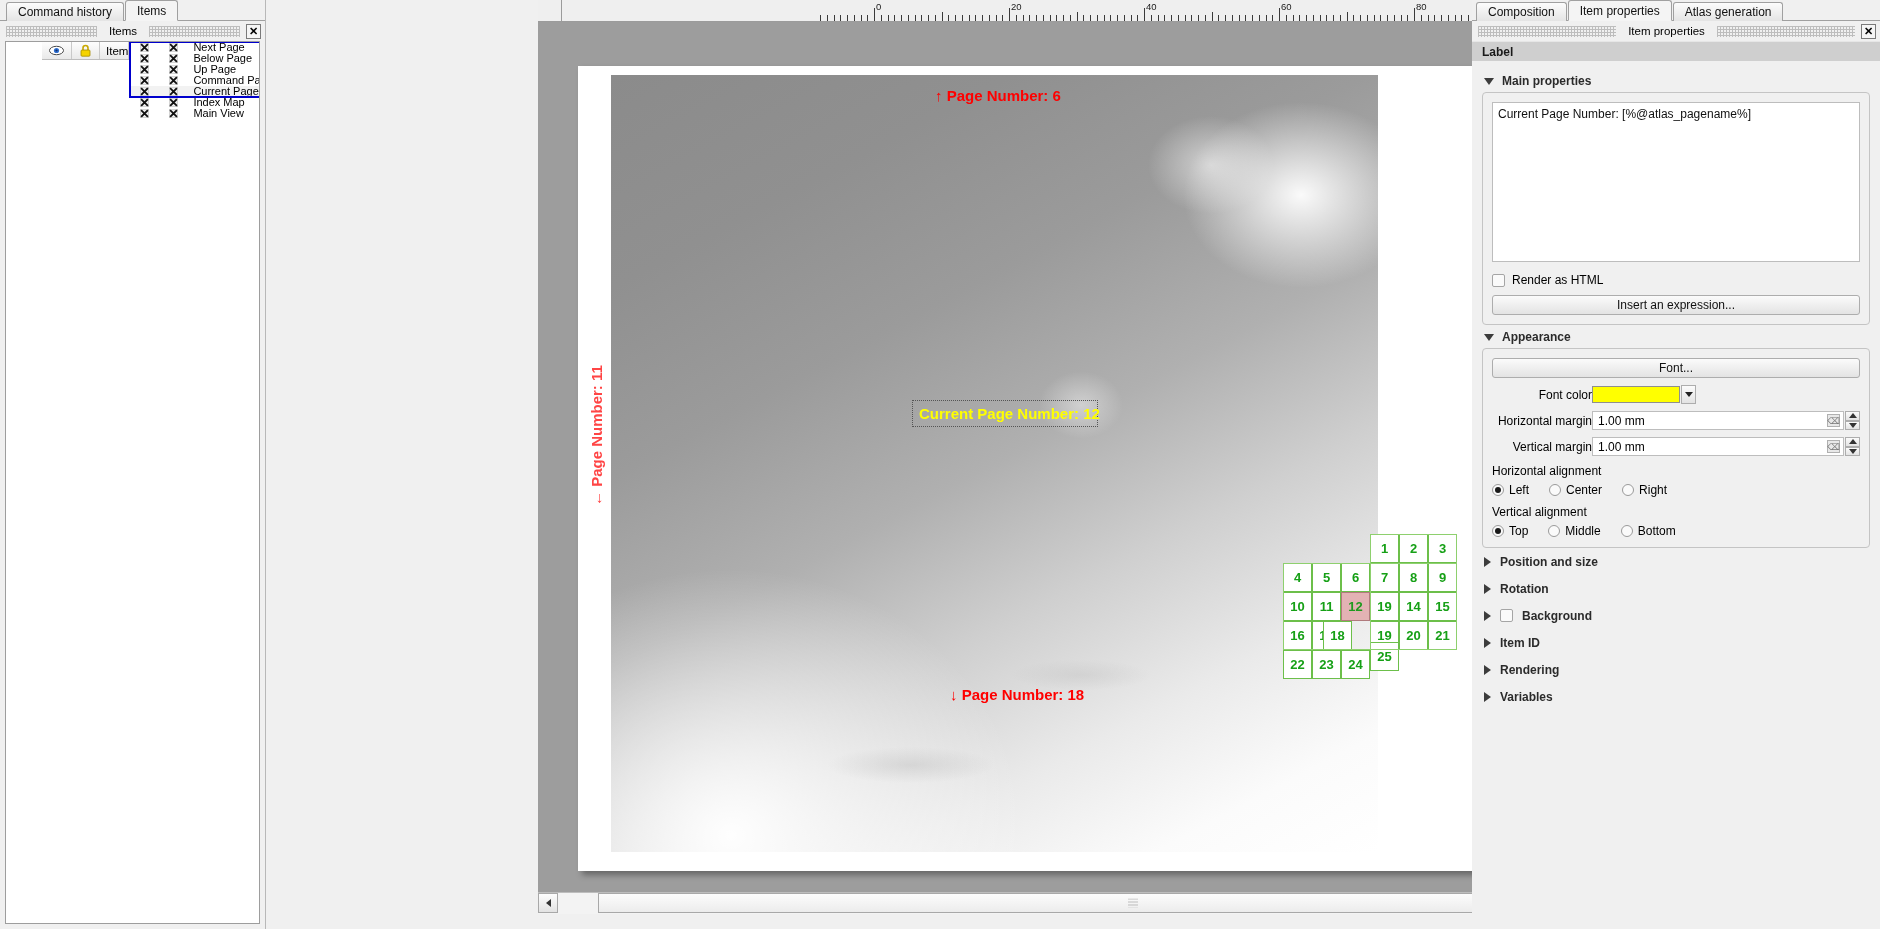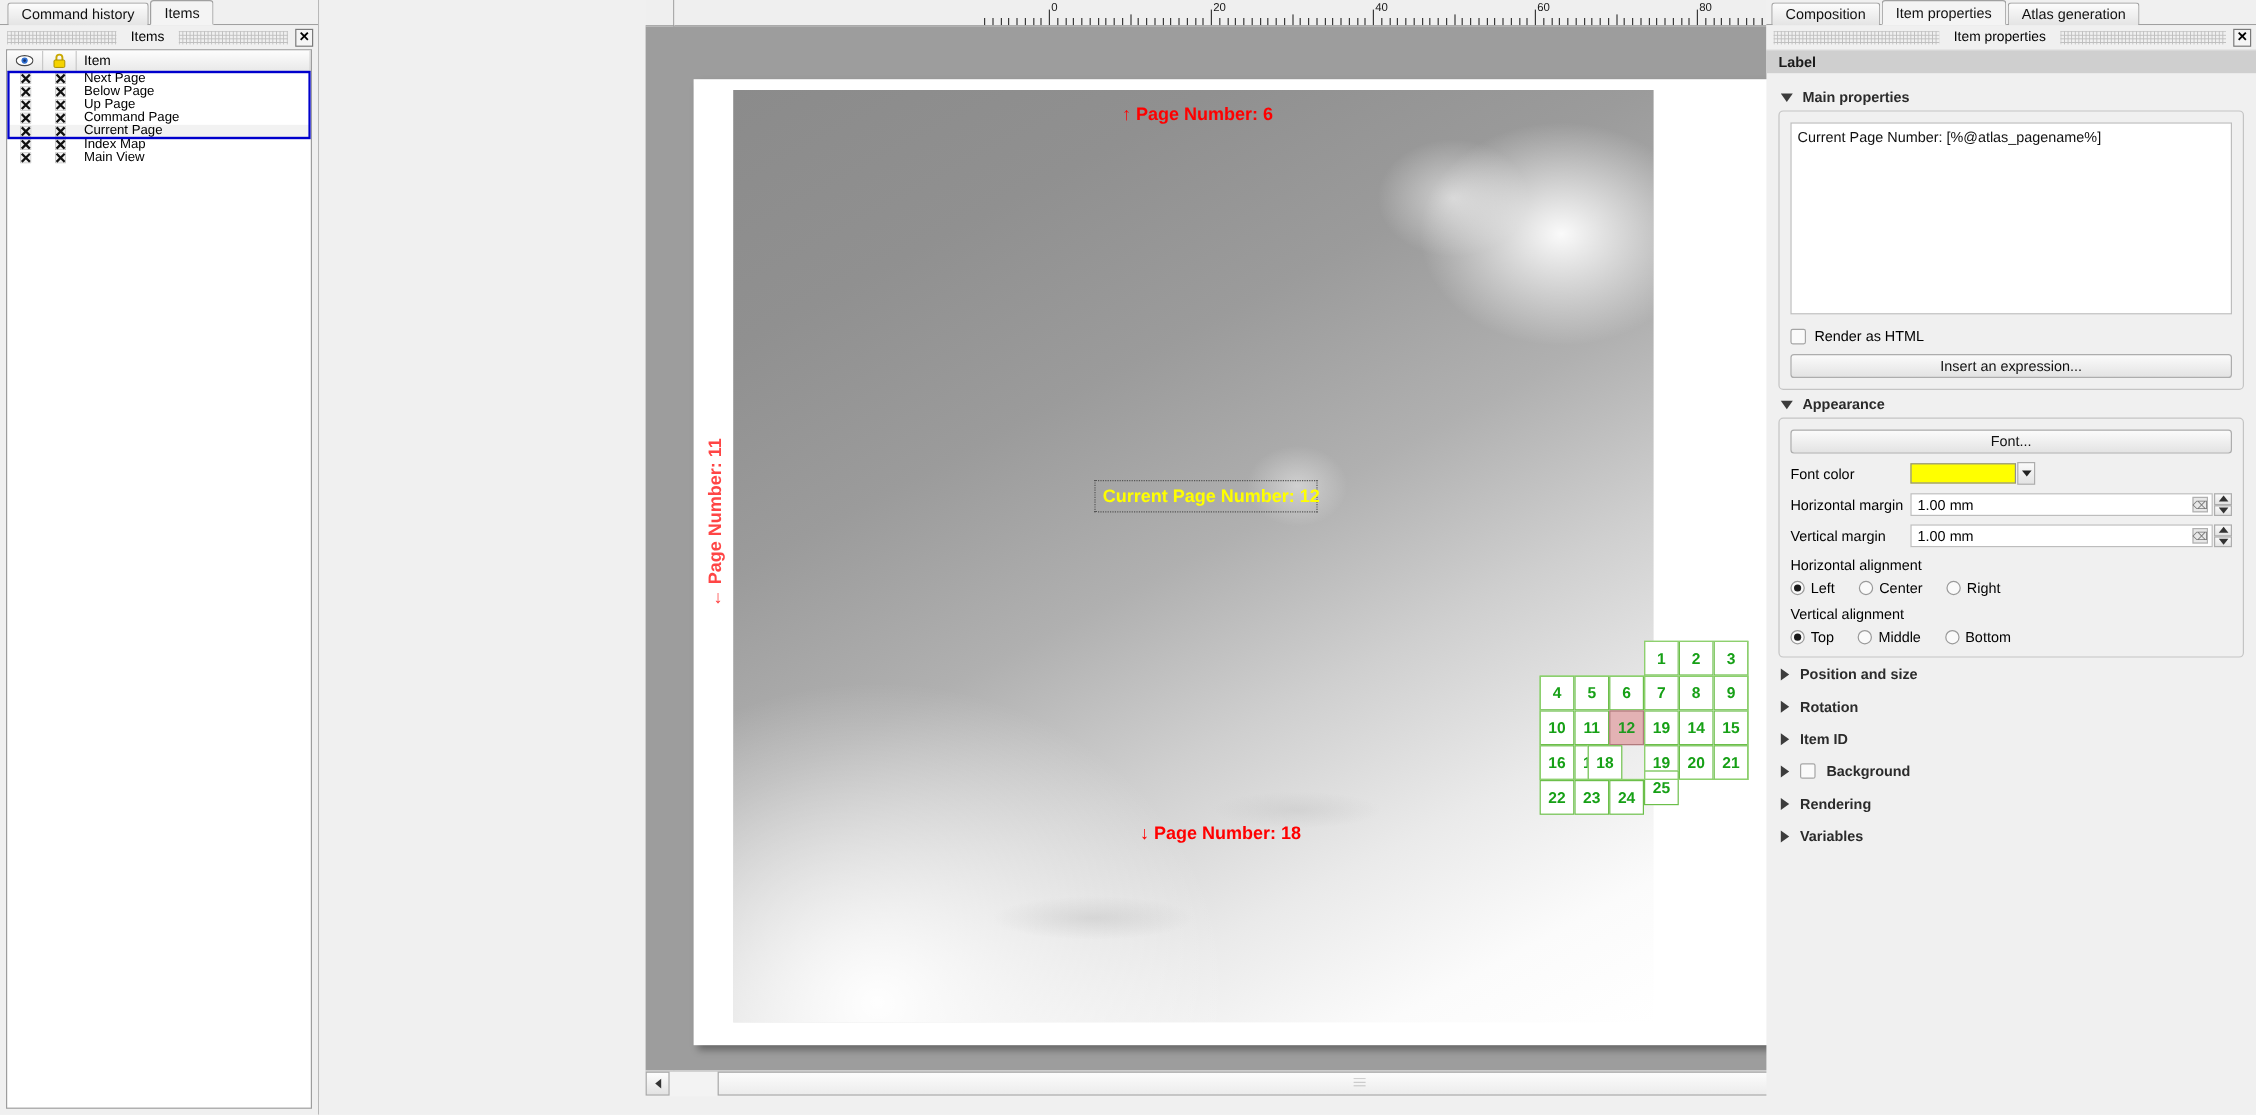--- a/index.html
+++ b/index.html
@@ -33,22 +33,22 @@
   .dock-title .grip-l, .dock-title .grip-r { flex: 1; height: 11px; margin: 0 6px;
      background-image: repeating-linear-gradient(to right, #b5b5b5 0 1px, transparent 1px 3px),
                        repeating-linear-gradient(to bottom, #b5b5b5 0 1px, transparent 1px 3px);
      background-size: 3px 3px; opacity: .85; }
   .dock-title .lbl { padding: 0 6px; white-space: nowrap; }
   .closebtn { width: 15px; height: 15px; margin-right: 4px; border: 1px solid #7a7a7a;
               background: #f5f5f5; display: flex; align-items: center; justify-content: center;
               font-size: 11px; line-height: 1; font-weight: bold; cursor: pointer; }
 
   .items-panel { margin: 0 5px 5px 5px; flex: 1; background: #fff;
-                 border: 1px solid #9d9d9d; display: flex; flex-direction: column;
-                 position: relative; overflow: hidden; }
+                 border: 1px solid #9d9d9d; display: flex; flex-direction: row;
+                 position: relative; overflow: hidden; padding-left: 36px; }
   .items-header { display: flex; height: 18px; background: linear-gradient(#fdfdfd,#e9e9e9);
                   border-bottom: 1px solid #bdbdbd; flex: 0 0 auto; }
   .ih-cell { border-right: 1px solid #c9c9c9; display: flex; align-items: center;
              justify-content: center; font-size: 11.5px; }
   .ih-eye { width: 30px; }
   .ih-lock { width: 28px; }
   .ih-item { flex: 1; justify-content: flex-start; padding-left: 6px; }
 
   .items-rows { position: relative; }
   .sel-box { position: absolute; left: 0; right: 0; border: 2px solid #0000cd; pointer-events: none; }
@@ -142,21 +142,21 @@
 
   textarea.maintext { width: 100%; height: 160px; border: 1px solid #bdbdbd; background: #fff;
                       font-family: "Liberation Sans", sans-serif; font-size: 12px; padding: 4px 5px;
                       resize: none; color: #111; outline: none; }
   .chkrow { display: flex; align-items: center; gap: 7px; margin-top: 8px; font-size: 12px; }
   .chk { width: 13px; height: 13px; border: 1px solid #a5a5a5; background: #fafafa; border-radius: 2px; }
   .btn { width: 100%; height: 20px; background: linear-gradient(#fbfbfb,#e3e3e3);
          border: 1px solid #adadad; border-radius: 3px; font-size: 12px;
          display: flex; align-items: center; justify-content: center; color: #111; cursor: pointer; }
   .frow { display: flex; align-items: center; margin-top: 7px; font-size: 12px; }
-  .frow .flabel { width: 100px; flex: 0 0 auto; }
+  .frow .flabel { width: 100px; flex: 0 0 auto; text-align: right; }
   .colorbtn { width: 88px; height: 17px; background: #ffff00; border: 1px solid #8f8f8f; }
   .colordrop { width: 15px; height: 19px; background: linear-gradient(#fbfbfb,#e3e3e3);
                border: 1px solid #adadad; display:flex; align-items:center; justify-content:center; margin-left: 1px;}
   .tri-sm { width:0;height:0;border-left:4px solid transparent;border-right:4px solid transparent;border-top:5px solid #222; }
   .spin { flex: 1; display: flex; align-items: stretch; }
   .spin input { flex: 1; height: 19px; border: 1px solid #bdbdbd; background: #fff;
                 font-family: "Liberation Sans", sans-serif; font-size: 12px; padding: 0 22px 0 5px; outline: none; }
   .spin-wrap { flex: 1; position: relative; display: flex; }
   .clearx { position: absolute; right: 4px; top: 3px; width: 13px; height: 13px;
             border: 1px solid #b0b0b0; background: #e8e8e8; color: #777; font-size: 9px;
@@ -794,26 +794,26 @@
           <div class="collapsed">
             <span class="tri-r"></span>
             <span>Position and size</span>
           </div>
           <div class="collapsed">
             <span class="tri-r"></span>
             <span>Rotation</span>
           </div>
           <div class="collapsed">
             <span class="tri-r"></span>
-            <span>Item ID</span>
+            <span class="chk"></span>
+            <span>Background</span>
           </div>
           <div class="collapsed">
             <span class="tri-r"></span>
-            <span class="chk"></span>
-            <span>Background</span>
+            <span>Item ID</span>
           </div>
           <div class="collapsed">
             <span class="tri-r"></span>
             <span>Rendering</span>
           </div>
           <div class="collapsed">
             <span class="tri-r"></span>
             <span>Variables</span>
           </div>
         </div>

